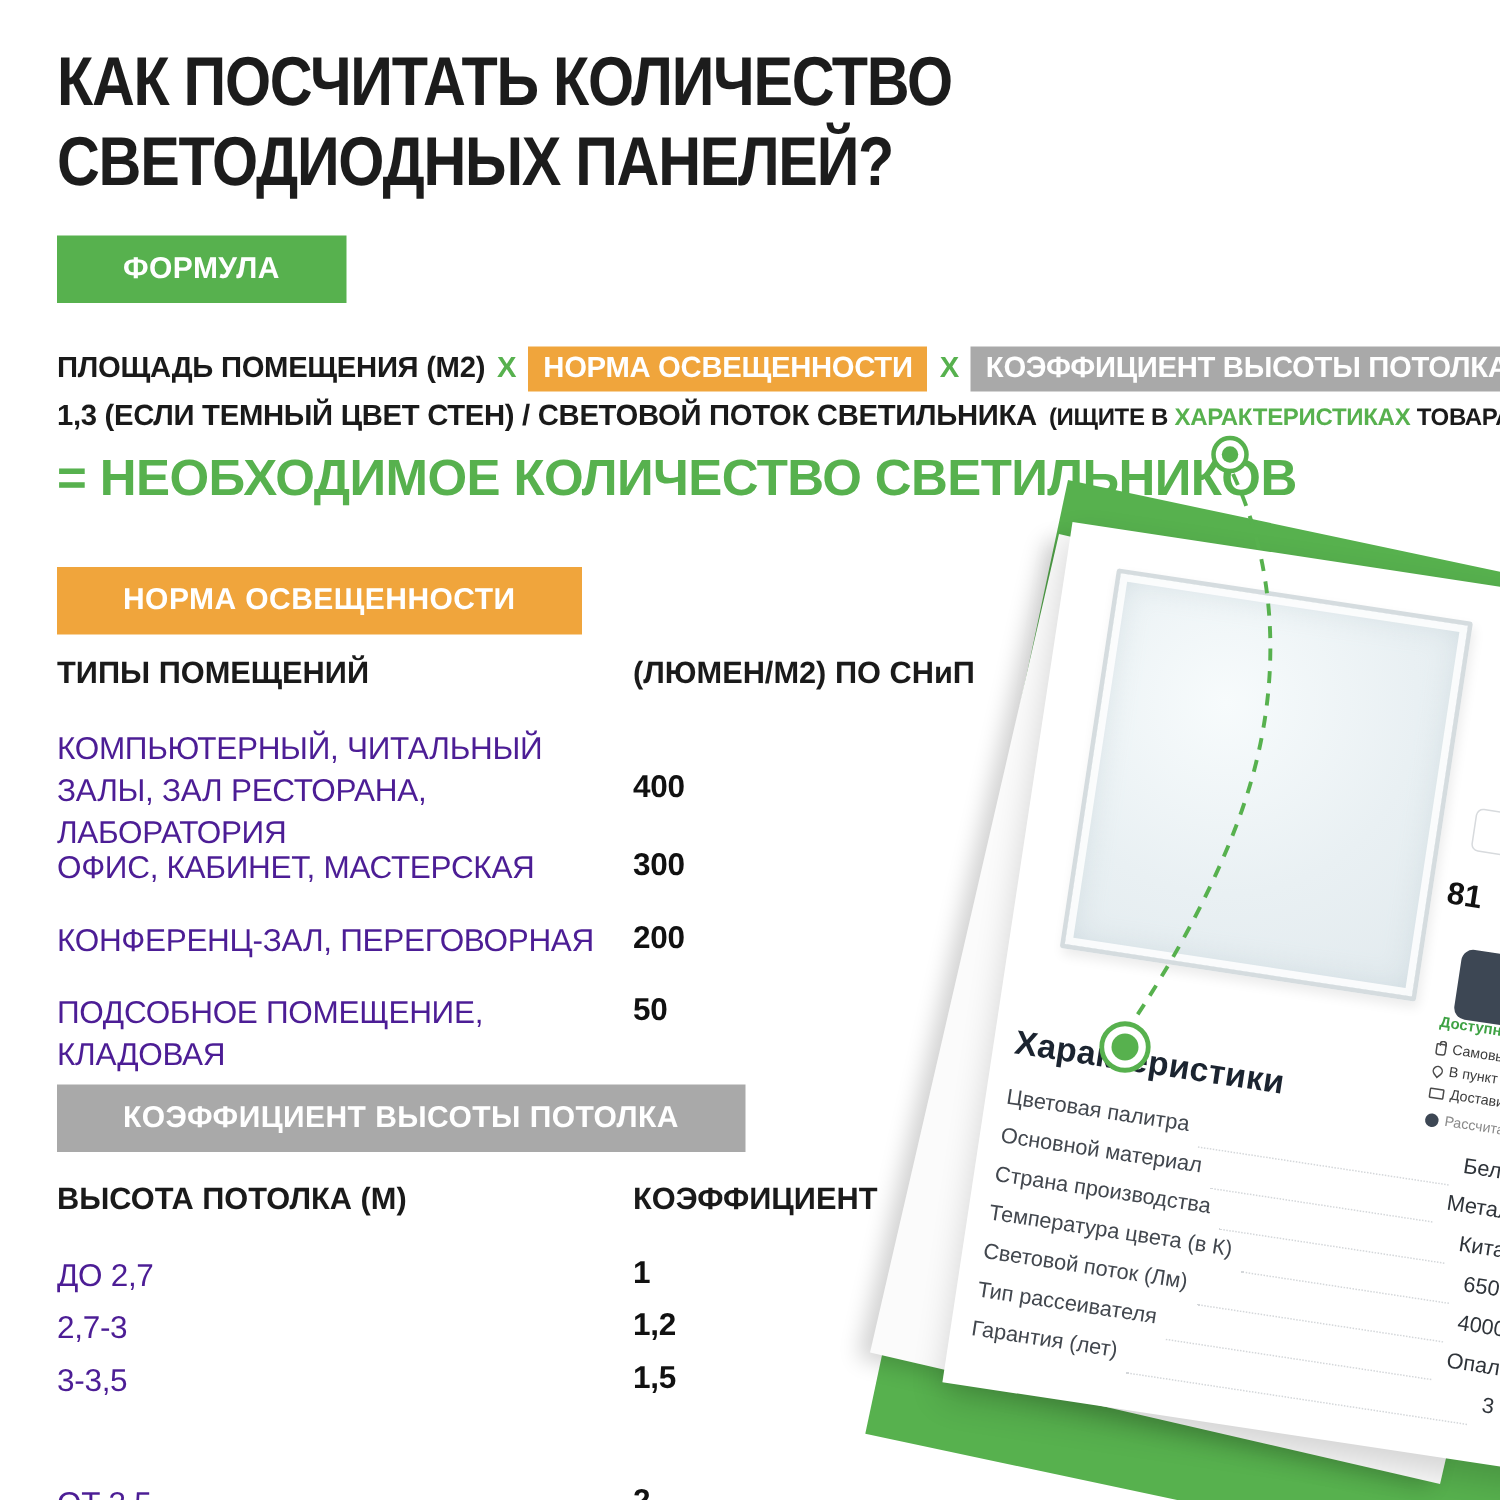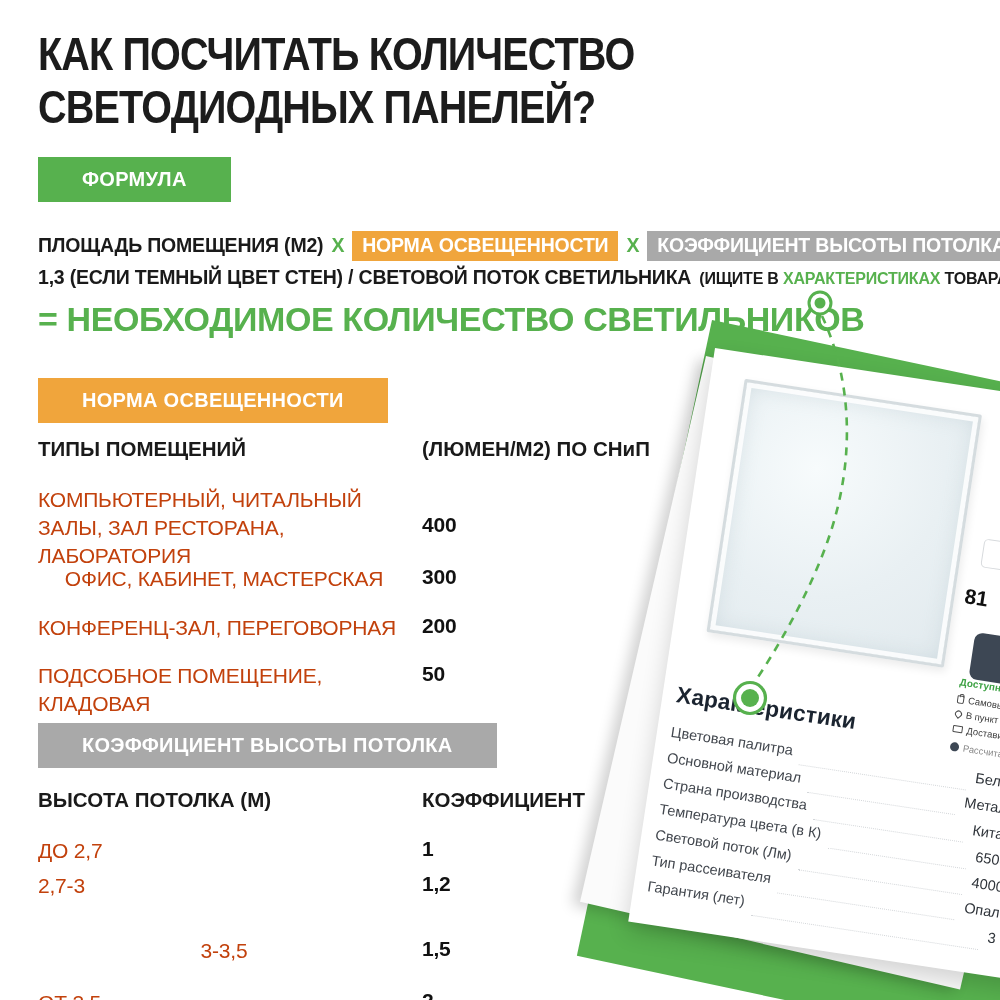--- a/index.html
+++ b/index.html
@@ -20,21 +20,21 @@
   .xsep{color:#57b14e;font-weight:700;}
   .fbadge{color:#fff;padding:3px 10px 4px;font-weight:700;}
   .fbadge.orange{background:#f0a53c;}
   .fbadge.gray{background:#a9a9a9;}
   .fnote{font-size:16px;font-weight:700;color:#1a1a1a;}
   .fnote .green-word{color:#57b14e;margin-top:12px;}
   .fresult{position:absolute;left:38px;top:300px;font-size:34px;font-weight:700;color:#57b14e;
            letter-spacing:-0.4px;white-space:nowrap;}
   .thead{position:absolute;left:38px;width:600px;font-weight:700;font-size:20.5px;white-space:nowrap;}
   .trow{position:absolute;left:38px;width:600px;font-size:21px;letter-spacing:-0.2px;}
-  .tlabel{width:372px;line-height:1.33;color:#c2410c;}
+  .tlabel{width:372px;line-height:1.33;color:#4c1d95;}
   .tvalue{position:absolute;left:384px;top:0;font-weight:700;color:#111;}
   .colright{position:absolute;left:384px;top:0;white-space:nowrap;}
   
   .green-sheet{position:absolute;left:712px;top:320px;width:470px;height:650px;background:#57b14e;
                transform:rotate(12deg);transform-origin:0 0;z-index:1;}
   .under-sheet{position:absolute;left:706px;top:356px;width:390px;height:560px;background:#fbfbfb;
                transform:rotate(13deg);transform-origin:0 0;z-index:2;box-shadow:-7px 5px 14px rgba(0,0,0,.18);}
   .white-card{position:absolute;left:715px;top:348px;width:400px;height:580px;background:#fff;
               transform:rotate(8.6deg);transform-origin:0 0;z-index:3;box-shadow:0 10px 22px rgba(0,0,0,.16);}
   .panel-img{position:absolute;left:34px;top:26px;width:234px;height:250px;background:
@@ -97,21 +97,21 @@
 
   <div class="badge orange">НОРМА ОСВЕЩЕННОСТИ</div>
   <div class="thead" style="top:437px;">
     <span>ТИПЫ ПОМЕЩЕНИЙ</span>
     <span class="colright">(ЛЮМЕН/М2) ПО СНиП</span>
   </div>
   <div class="trow" style="top:486px;">
     <div class="tlabel">КОМПЬЮТЕРНЫЙ, ЧИТАЛЬНЫЙ ЗАЛЫ, ЗАЛ РЕСТОРАНА, ЛАБОРАТОРИЯ</div>
     <div class="tvalue" style="top:27px;">400</div>
   </div>
-  <div class="trow" style="top:565px;text-align:center;">
+  <div class="trow" style="top:565px;">
     <div class="tlabel">ОФИС, КАБИНЕТ, МАСТЕРСКАЯ</div>
     <div class="tvalue">300</div>
   </div>
   <div class="trow" style="top:614px;">
     <div class="tlabel">КОНФЕРЕНЦ-ЗАЛ, ПЕРЕГОВОРНАЯ</div>
     <div class="tvalue">200</div>
   </div>
   <div class="trow" style="top:662px;">
     <div class="tlabel">ПОДСОБНОЕ ПОМЕЩЕНИЕ, КЛАДОВАЯ</div>
     <div class="tvalue">50</div>
@@ -123,21 +123,21 @@
     <span class="colright">КОЭФФИЦИЕНТ</span>
   </div>
   <div class="trow" style="top:837px;">
     <div class="tlabel">ДО 2,7</div>
     <div class="tvalue">1</div>
   </div>
   <div class="trow" style="top:872px;">
     <div class="tlabel">2,7-3</div>
     <div class="tvalue">1,2</div>
   </div>
-  <div class="trow" style="top:937px;text-align:center;">
+  <div class="trow" style="top:907px;">
     <div class="tlabel">3-3,5</div>
     <div class="tvalue">1,5</div>
   </div>
   <div class="trow" style="top:989px;">
     <div class="tlabel">ОТ 3,5</div>
     <div class="tvalue">2</div>
   </div>
 
   <div class="green-sheet"></div>
   <div class="under-sheet"></div>

